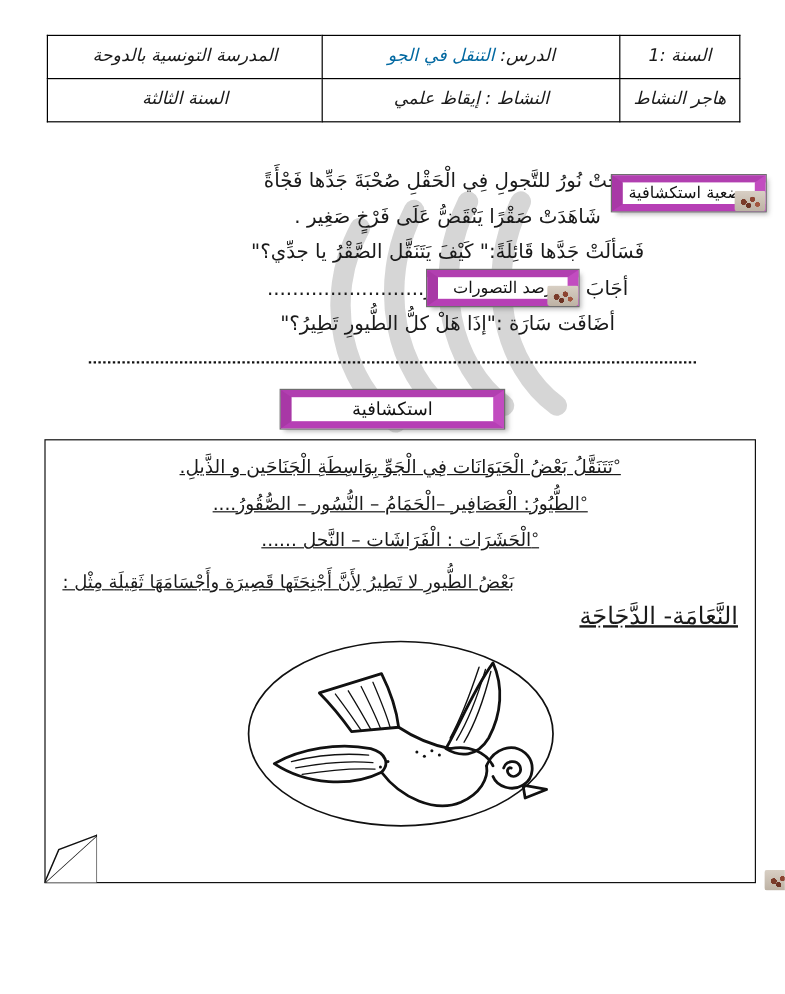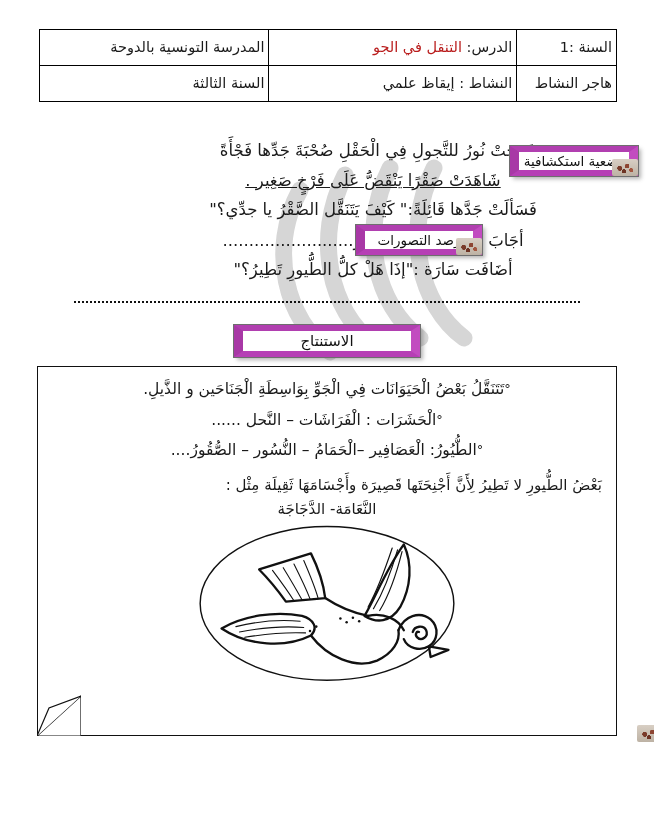--- a/index.html
+++ b/index.html
@@ -24,25 +24,27 @@
   
   .header-table{
     position:absolute;
     top:29px;right:37px;
     width:578px;
     border-collapse:collapse;
     z-index:2;
   }
   .header-table td{
     border:1px solid #000;
+    text-align:center;
     vertical-align:middle;
     font-size:14.5px;
     padding:7px 4px;
     line-height:1.45;
     background:#fff;
+    font-style:italic;
   }
   .col-school{width:232px;}
   .col-lesson{width:252px;}
   .col-unit{width:94px;}
   .cell-school{border-bottom:none;}
   .cell-year{border-top:none;}
   .lesson-value{color:#d94f5c;}
 
   
   .content{
@@ -51,21 +53,21 @@
     z-index:2;
   }
 
   .line{
     font-size:16.5px;
     line-height:1.55;
     margin:0 0 4px 0;
     white-space:nowrap;
   }
   .ln-1{padding-right:118px;padding-left:92px;text-align:right;}
-  .ln-2{padding-left:92px;text-align:center;margin-top:2px;text-decoration:underline;}
+  .ln-2{padding-left:92px;text-align:center;margin-top:2px;}
   .ln-3{padding-left:92px;text-align:center;margin-top:4px;}
   .ln-4{padding-left:92px;text-align:center;margin-top:5px;}
   .ln-5{padding-left:92px;text-align:center;margin-top:4px;}
 
   .row-with-badge{position:relative;}
 
   
   .badge{
     position:absolute;
     display:inline-flex;
@@ -110,44 +112,44 @@
   
   .dotted-sep{
     margin:18px 74px 0 74px;
     border-bottom:2.5px dotted #111;
     height:0;
   }
 
   
   .conclusion-box{
     position:relative;
-    margin:2px 37px 0 37px;
+    margin:2px 24px 0 37px;
     border:1.3px solid #111;
     background:#fff;
     padding:10px 14px 8px 14px;
     min-height:370px;
     box-sizing:border-box;
+    text-decoration:underline;
   }
   .conclusion-box .bline{
     font-size:15.5px;
     line-height:1.6;
     margin:0 0 6px 0;
     text-align:center;
     white-space:nowrap;
   }
   .bullet{font-size:13px;vertical-align:middle;}
   .note-line{
     font-size:15px;
-    text-align:right;
+    text-align:left;
     margin:10px 0 0 0;
     line-height:1.6;
   }
   .note-line-2{
-    font-size:15px;
-    text-align:center;
+    font-size:20px;
     margin:0;
     line-height:1.6;
   }
 
   
   .fold{
     position:absolute;
     left:-1px;bottom:-1px;
     width:44px;height:44px;
     overflow:hidden;
@@ -177,21 +179,21 @@
     </g>
   </svg>
 </div>
 
 <table class="header-table">
   <tbody>
       <tr>
     <td class="col-unit"><span>السنة :1</span></td>
     <td class="col-lesson">
       <span>الدرس:</span>
-      <span class="lesson-value" style="color: #b91c1c;">التنقل في الجو</span>
+      <span class="lesson-value" style="color: #0369a1;">التنقل في الجو</span>
     </td>
     <td class="col-school cell-school"><span>المدرسة التونسية بالدوحة</span></td>
   </tr>
   <tr>
     <td class="col-unit"><span>هاجر النشاط</span></td>
     <td class="col-lesson"><span>النشاط : إيقاظ علمي</span></td>
     <td class="col-school cell-year"><span>السنة الثالثة</span></td>
   </tr>
 </tbody>
   </table>
@@ -214,29 +216,29 @@
     </div>
     <p class="line ln-4">أجَابَ الْجَدُّ :"يَتَنَقَّل الصَّقْر.........................</p>
   </div>
 
   <p class="line ln-5">أضَافَت سَارَة :"إذَا هَلْ كلُّ الطُّيورِ تَطِيرُ؟"</p>
 
   <div class="dotted-sep"></div>
 
   <div class="badge-conclusion-wrap">
     <div class="badge badge-conclusion">
-      <span>الاستنتاج</span>
+      <span>استكشافية</span>
     </div>
   </div>
 
   <div class="conclusion-box">
 
     <p class="bline"><span class="bullet">°</span><span>تَتَنَقَّلُ بَعْضُ الْحَيَوَانَات فِي الْجَوِّ بِوَاسِطَةِ الْجَنَاحَين و الذَّيلِ.</span></p>
+    <p class="bline"><span class="bullet">°</span><span>الطُّيُورُ: الْعَصَافِير –الْحَمَامُ – النُّسُور – الصُّقُورُ....</span></p>
     <p class="bline"><span class="bullet">°</span><span>الْحَشَرَات : الْفَرَاشَات – النَّحل ......</span></p>
-    <p class="bline"><span class="bullet">°</span><span>الطُّيُورُ: الْعَصَافِير –الْحَمَامُ – النُّسُور – الصُّقُورُ....</span></p>
 
     <p class="note-line">بَعْضُ الطُّيورِ لا تَطِيرُ لِأَنَّ أَجْنِحَتَها قَصِيرَة وأَجْسَامَهَا ثَقِيلَة مِثْل :</p>
     <p class="note-line-2">النَّعَامَة- الدَّجَاجَة</p>
 
     <div class="bird-wrap">
       <svg viewBox="0 0 300 180" aria-hidden="true">
         <ellipse cx="150" cy="90" rx="142" ry="86" fill="none" stroke="#111" stroke-width="1.6"></ellipse>
         <g fill="none" stroke="#111" stroke-width="2.6" stroke-linejoin="round" stroke-linecap="round">
 
           <path d="M236 24 C246 46 244 72 232 94 C221 112 205 112 192 104 C204 84 216 52 236 24 Z"></path>

